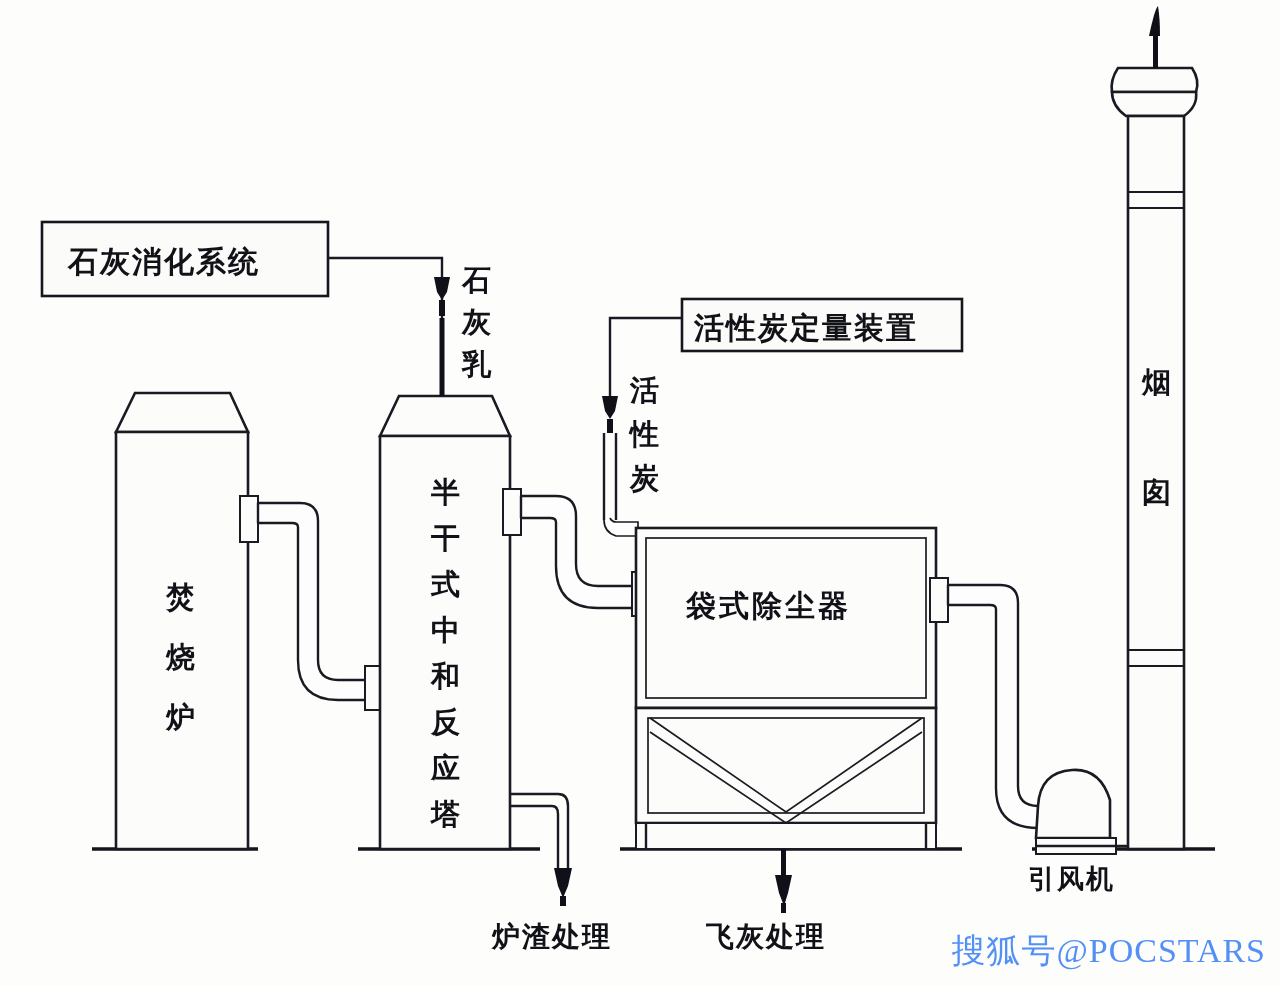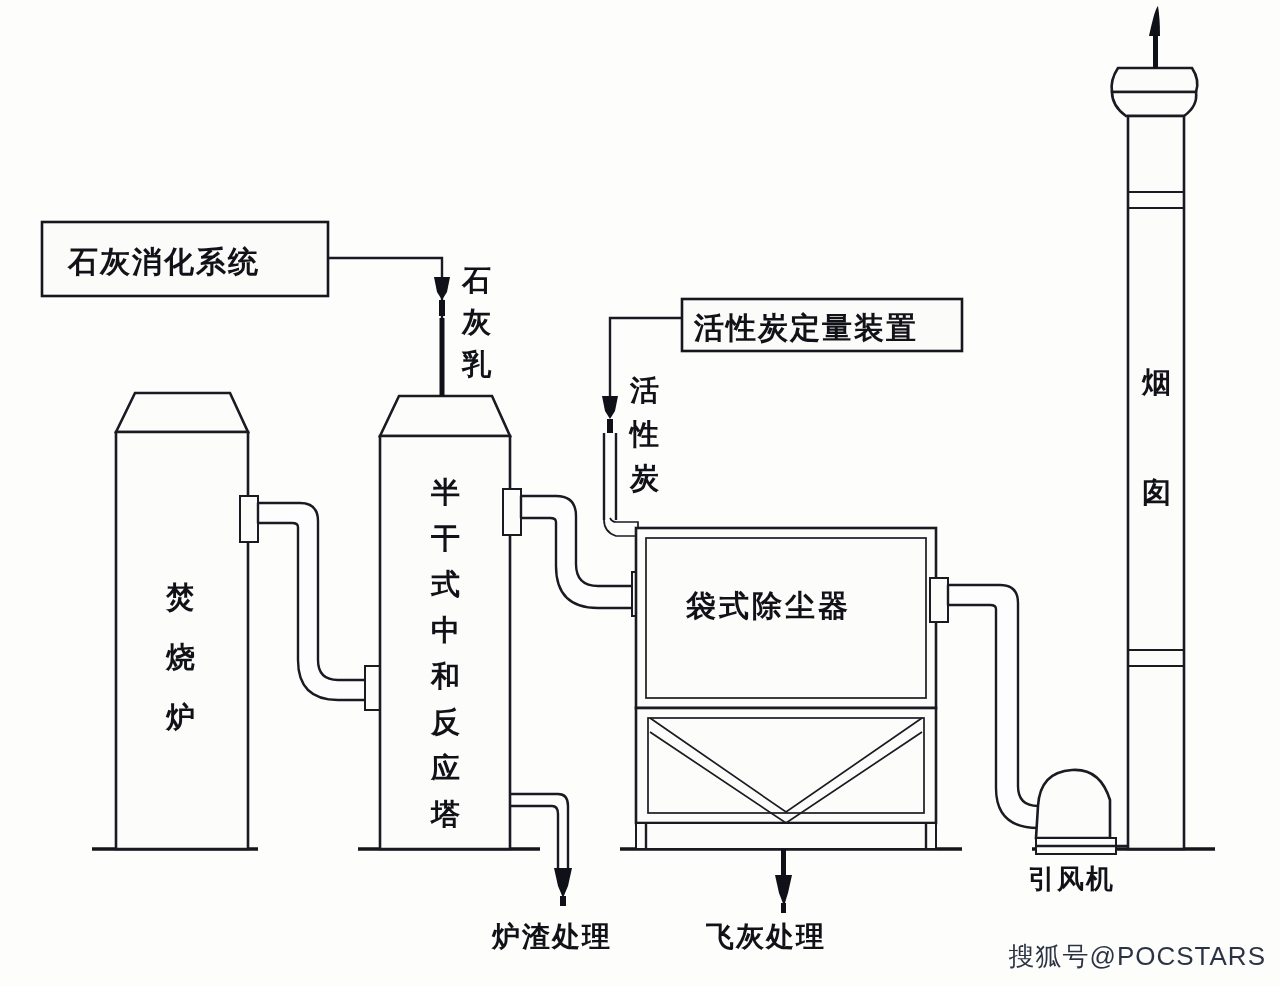--- a/index.html
+++ b/index.html
@@ -88,23 +88,23 @@
     letter-spacing: 2px;
   }
   .fan-label {
     font-size: 27px;
     letter-spacing: 2px;
   }
   .watermark {
     position: absolute;
     right: 14px;
     bottom: 12px;
-    font-family: Liberation Sans, sans-serif;
-    font-size: 26px;
-    color: #0f172a;
+    font-family: Liberation Serif, serif;
+    font-size: 34px;
+    color: #3b82f6;
     letter-spacing: 1px;
     opacity: 0.88;
     white-space: nowrap;
   }
   .vtext {
     font-size: 29px;
     fill: #111118;
     font-weight: 700;
     font-family: "Liberation Sans", sans-serif;
   }

